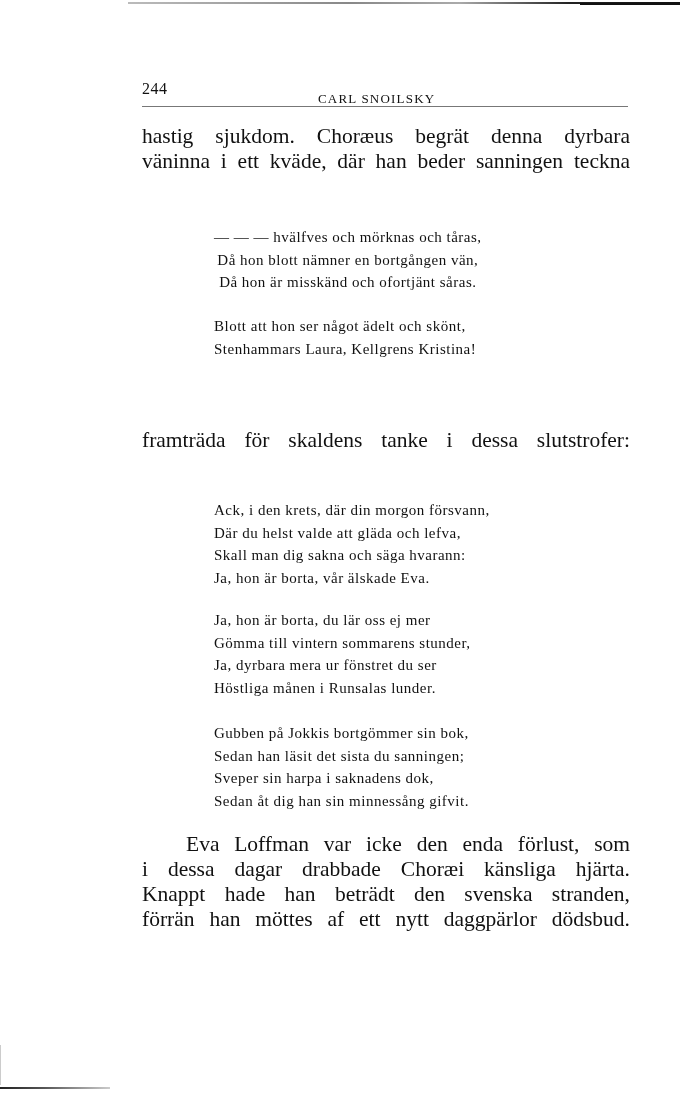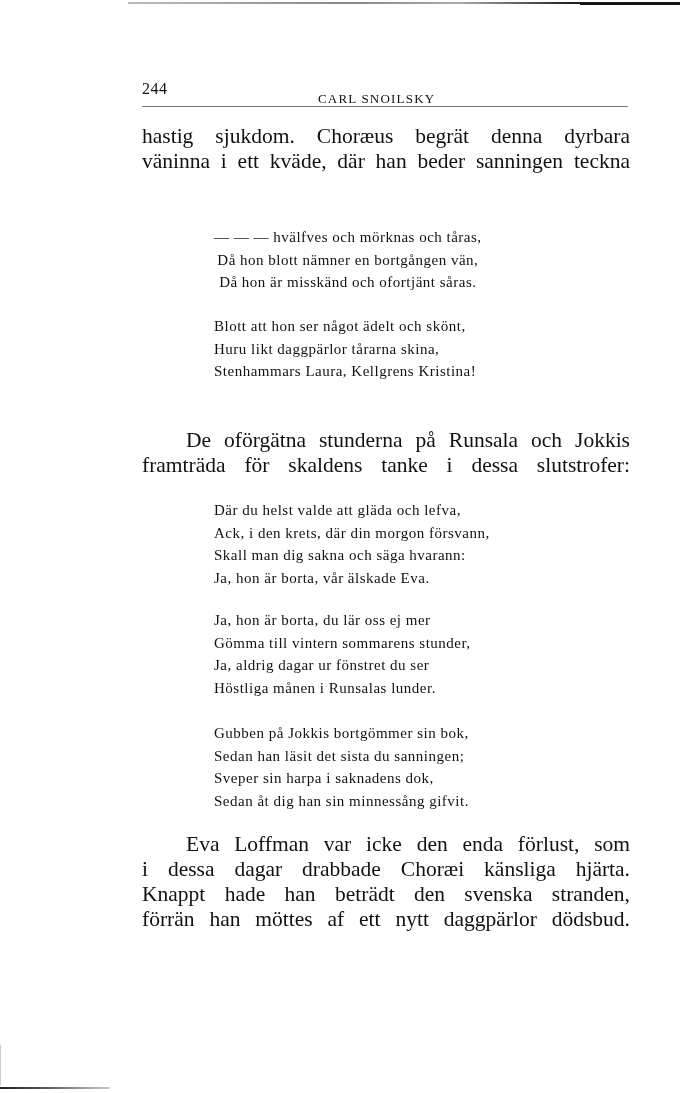--- a/index.html
+++ b/index.html
@@ -72,40 +72,38 @@
 </div>
 
 <div class="stanza" style="top:226px;text-align:center;">
   <span class="verse">— — — hvälfves och mörknas och tåras,</span>
   <span class="verse">Då hon blott nämner en bortgången vän,</span>
   <span class="verse">Då hon är misskänd och ofortjänt såras.</span>
 </div>
 
 <div class="stanza" style="top:315px;">
   <span class="verse">Blott att hon ser något ädelt och skönt,</span>
-  <span class="verse">Huru likt daggpärlor tårarna skina,</span>
   <span class="verse">Stenhammars Laura, Kellgrens Kristina!</span>
 </div>
 
 <div class="prose" style="top:428px;">
-  <span class="line indent">De oförgätna stunderna på Runsala och Jokkis</span>
   <span class="line">framträda för skaldens tanke i dessa slutstrofer:</span>
 </div>
 
 <div class="stanza" style="top:499px;">
+  <span class="verse">Ack, i den krets, där din morgon försvann,</span>
   <span class="verse">Där du helst valde att gläda och lefva,</span>
-  <span class="verse">Ack, i den krets, där din morgon försvann,</span>
   <span class="verse">Skall man dig sakna och säga hvarann:</span>
   <span class="verse">Ja, hon är borta, vår älskade Eva.</span>
 </div>
 
 <div class="stanza" style="top:609px;">
   <span class="verse">Ja, hon är borta, du lär oss ej mer</span>
   <span class="verse">Gömma till vintern sommarens stunder,</span>
-  <span class="verse">Ja, aldrig dagar ur fönstret du ser</span>
+  <span class="verse">Ja, dyrbara mera ur fönstret du ser</span>
   <span class="verse">Höstliga månen i Runsalas lunder.</span>
 </div>
 
 <div class="stanza" style="top:722px;">
   <span class="verse">Gubben på Jokkis bortgömmer sin bok,</span>
   <span class="verse">Sedan han läsit det sista du sanningen;</span>
   <span class="verse">Sveper sin harpa i saknadens dok,</span>
   <span class="verse">Sedan åt dig han sin minnessång gifvit.</span>
 </div>
 

